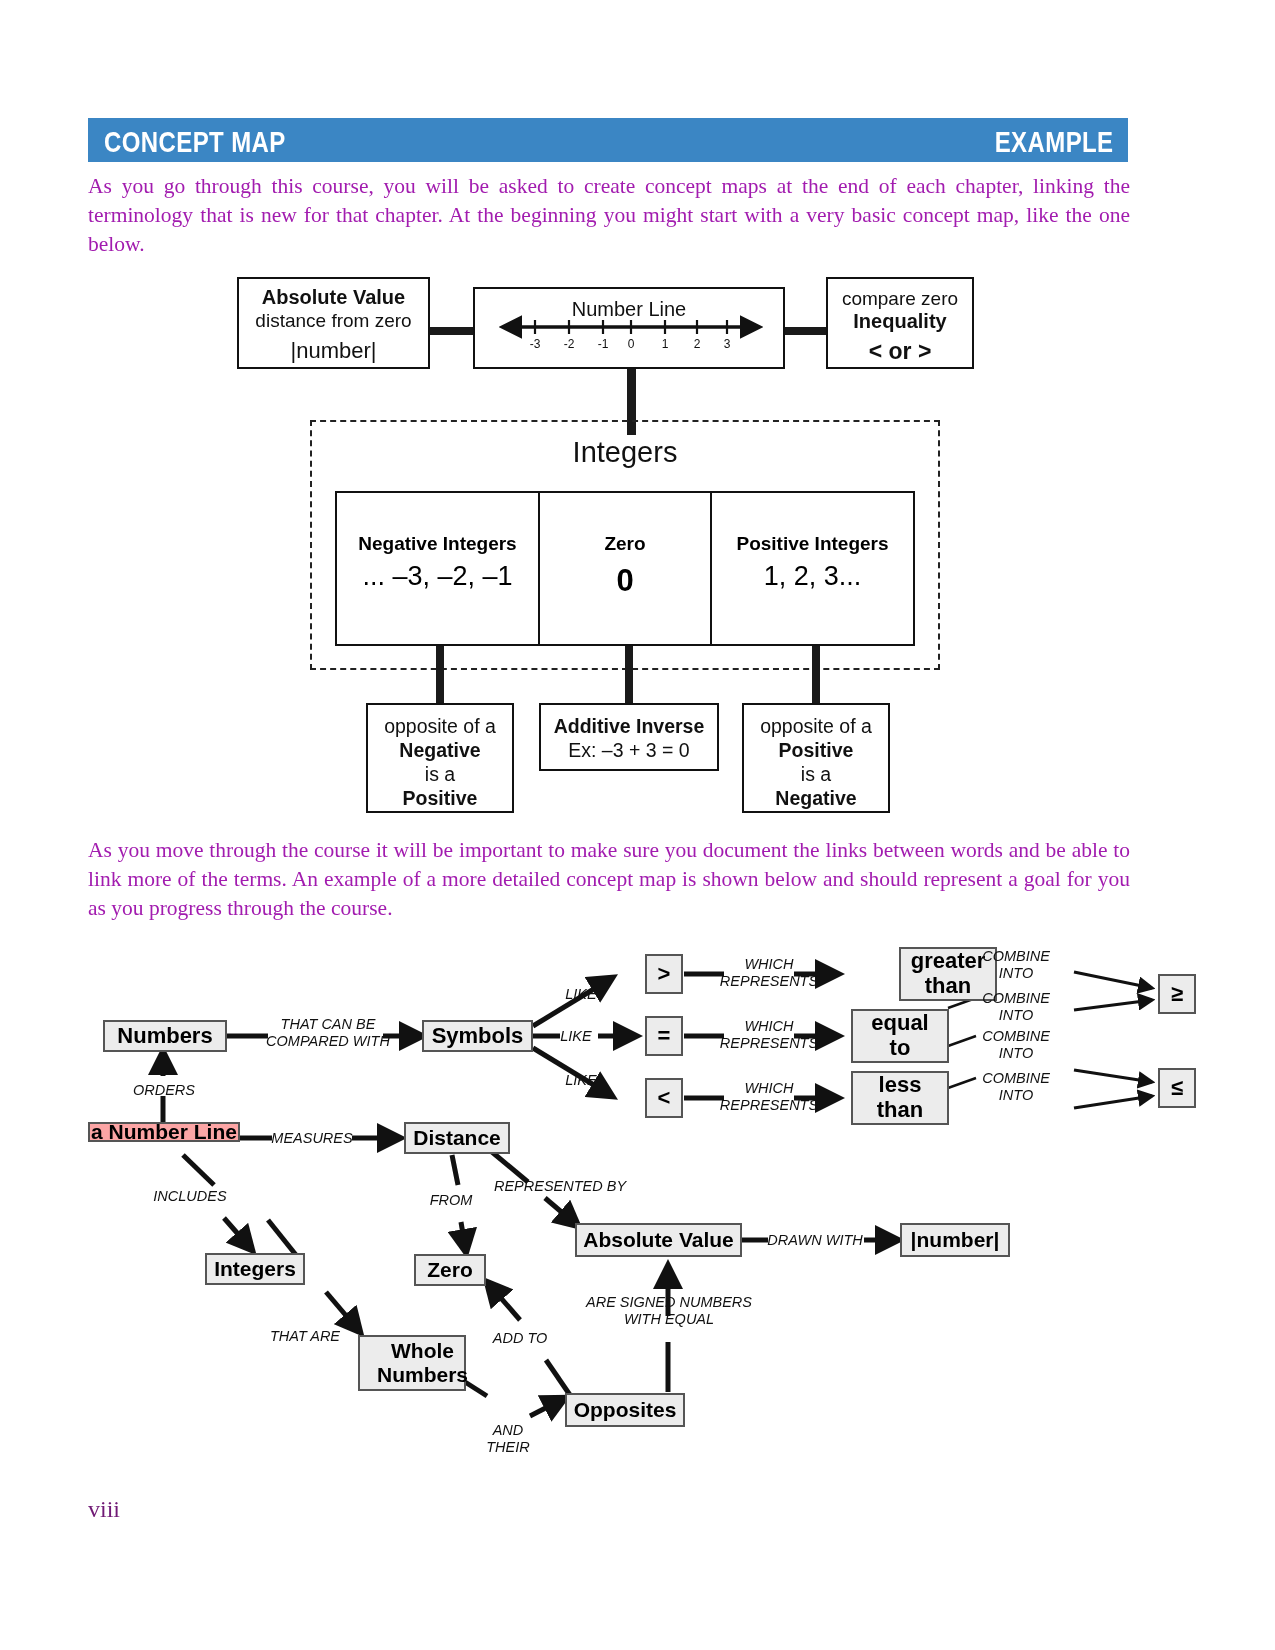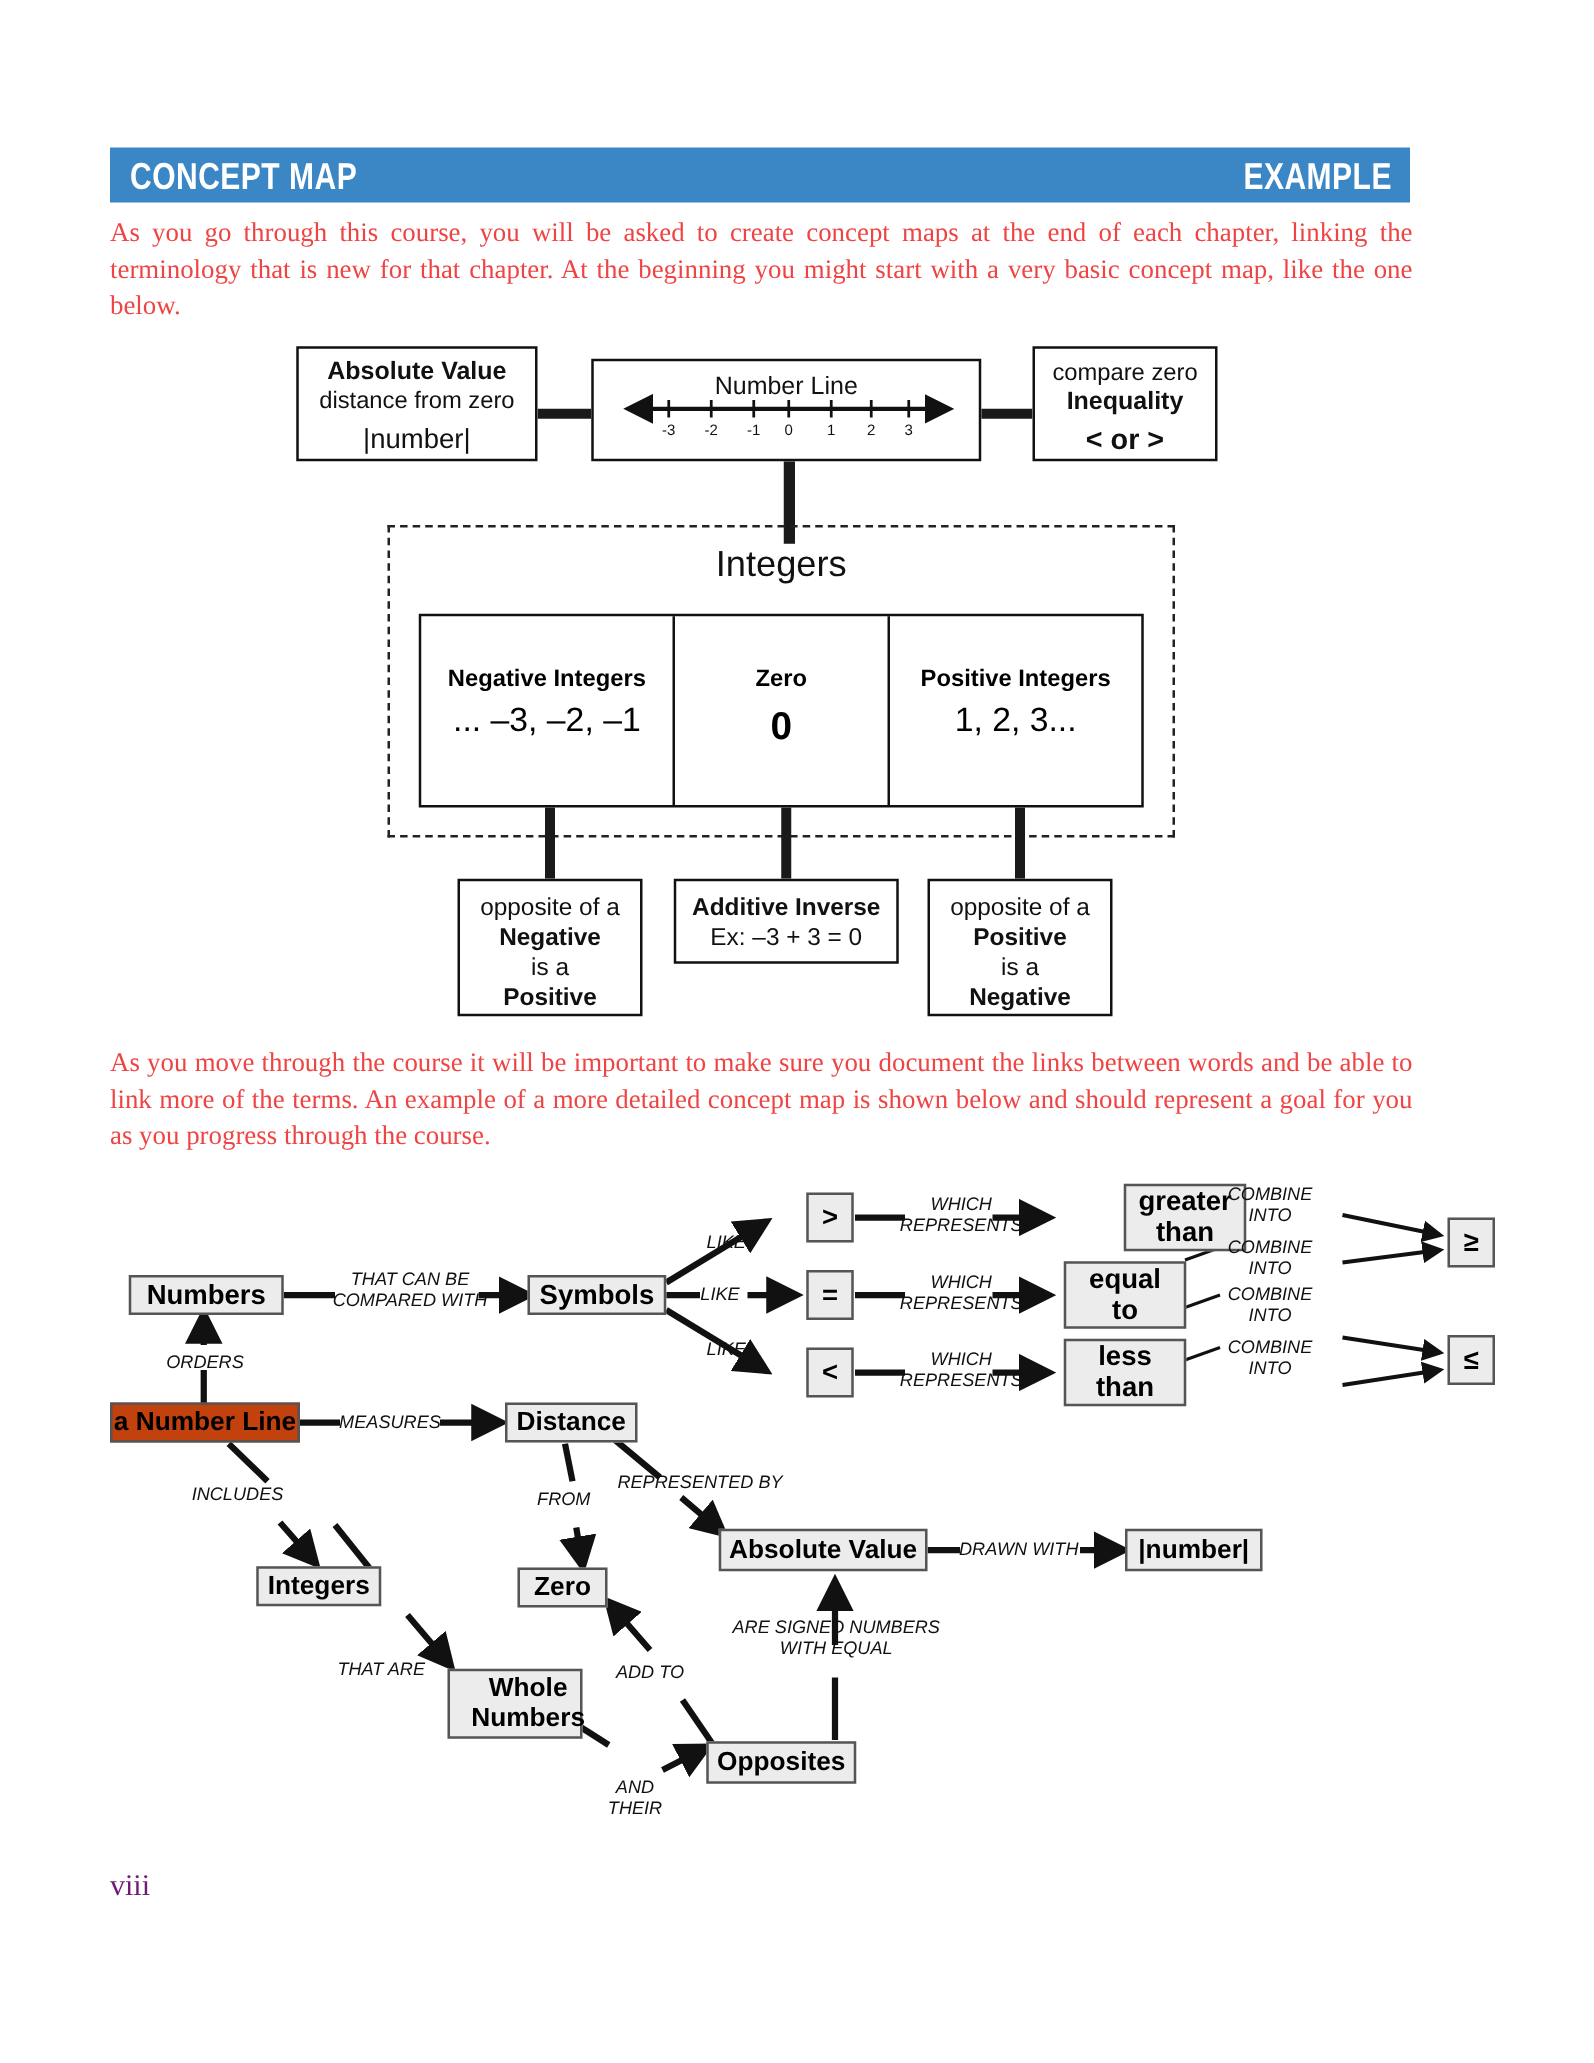--- a/index.html
+++ b/index.html
@@ -20,21 +20,21 @@
   .hdr .t{
     color:#fff;font-family:"Liberation Sans",sans-serif;font-weight:bold;
     font-size:30px;letter-spacing:.5px;line-height:1;
     transform:scaleX(.80);transform-origin:left center;
   }
   .hdr .t.r{transform:scaleX(.80);transform-origin:right center;}
 
   
   .para{
     position:absolute;font-family:"Liberation Serif",serif;font-size:21.5px;
-    line-height:29px;color:#ef4444;text-align:justify;
+    line-height:29px;color:#a21caf;text-align:justify;
   }
   #para1{left:88px;top:172px;width:1042px;}
   #para2{left:88px;top:836px;width:1042px;}
 
   .pagenum{
     position:absolute;left:88px;top:1496px;font-size:24px;color:#701a75;
     font-family:"Liberation Serif",serif;
   }
 
   
@@ -306,21 +306,21 @@
     <div class="nb" style="left: 851px; top: 17px; width: 98px; height: 54px; font-size: 22px; white-space: pre-line; background-color: rgb(236, 236, 236); margin-left: 48px;">greater
 than</div>
     <div class="nb" style="left: 851px; top: 79px; width: 98px; height: 54px; font-size: 22px; white-space: pre-line; background-color: rgb(236, 236, 236);">equal
 to</div>
     <div class="nb" style="left: 851px; top: 141px; width: 98px; height: 54px; font-size: 22px; white-space: pre-line; background-color: rgb(236, 236, 236);">less
 than</div>
 
     <div class="nb sym" style="left: 1158px; top: 44px; width: 38px; height: 40px; background-color: rgb(236, 236, 236);">≥</div>
     <div class="nb sym" style="left: 1158px; top: 138px; width: 38px; height: 40px; background-color: rgb(236, 236, 236);">≤</div>
 
-    <div class="nb" style="left: 88px; top: 192px; width: 152px; height: 32px; font-size: 21px; background-color: #c2410c; text-align: center;">a Number Line</div>
+    <div class="nb" style="left: 88px; top: 192px; width: 152px; height: 20px; font-size: 21px; background-color: #fca5a5; text-align: center;">a Number Line</div>
 
     <div class="nb" style="left: 404px; top: 192px; width: 106px; height: 32px; font-size: 21px; background-color: rgb(236, 236, 236);">Distance</div>
 
     <div class="nb" style="left: 205px; top: 323px; width: 100px; height: 32px; font-size: 21px; background-color: rgb(236, 236, 236);">Integers</div>
 
     <div class="nb" style="left: 414px; top: 324px; width: 72px; height: 32px; font-size: 21px; background-color: rgb(236, 236, 236);">Zero</div>
 
     <div class="nb" style="left: 575px; top: 293px; width: 167px; height: 34px; font-size: 21px; background-color: rgb(236, 236, 236);">Absolute Value</div>
 
     <div class="nb" style="left: 900px; top: 293px; width: 110px; height: 34px; font-size: 21px; background-color: rgb(236, 236, 236);">|number|</div>

